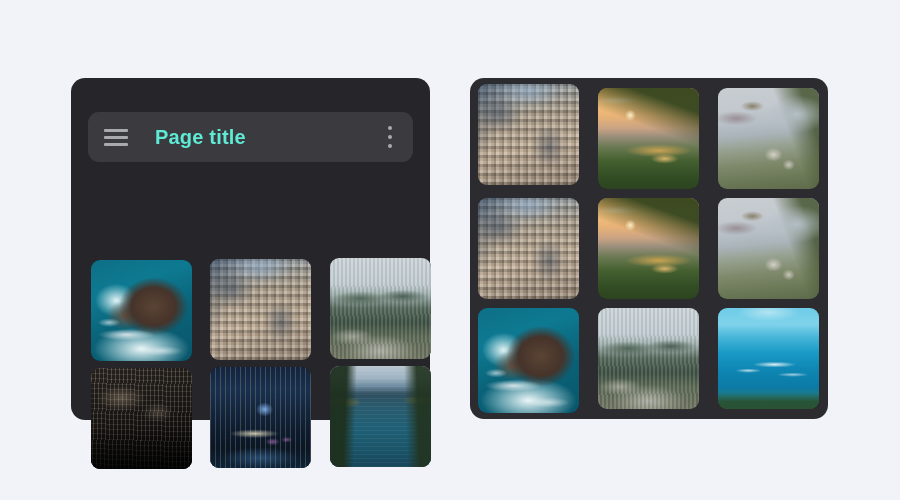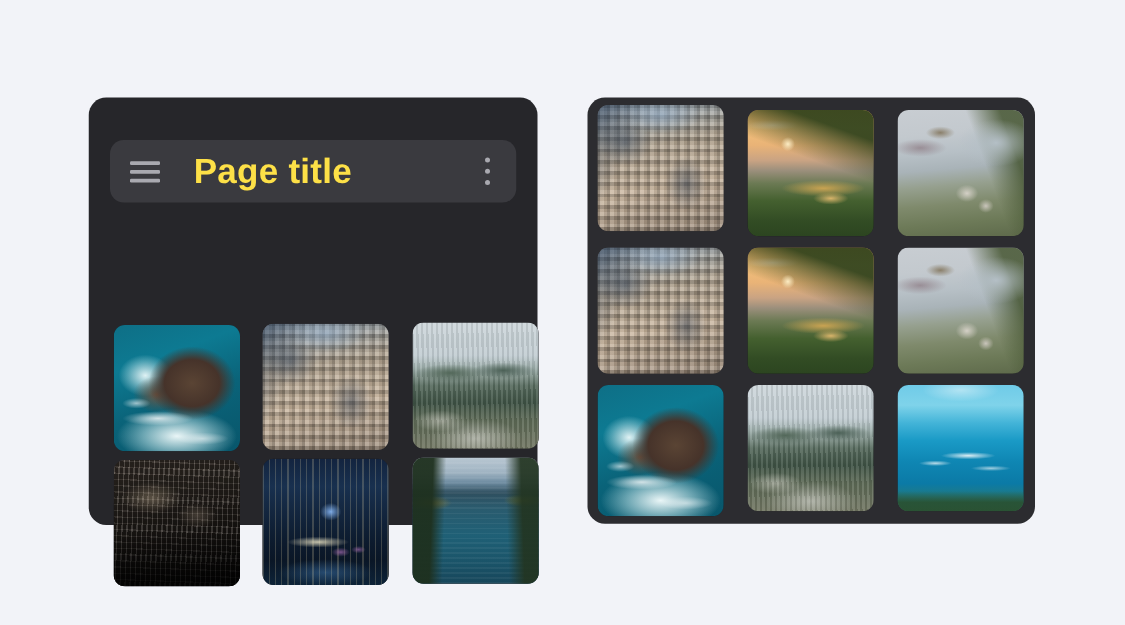--- a/index.html
+++ b/index.html
@@ -53,22 +53,22 @@
     display: block;
     height: 3px;
     width: 100%;
     background: #a9a9b0;
     border-radius: 1px;
   }
 
   .appbar-title {
     flex: 1 1 auto;
     margin-left: 27px;
-    color: #fde047;
-    font-size: 28px;
+    color: #5eead4;
+    font-size: 20px;
     font-weight: bold;
     letter-spacing: 0.2px;
     white-space: nowrap;
   }
 
   .kebab {
     width: 20px;
     height: 22px;
     display: flex;
     flex-direction: column;

